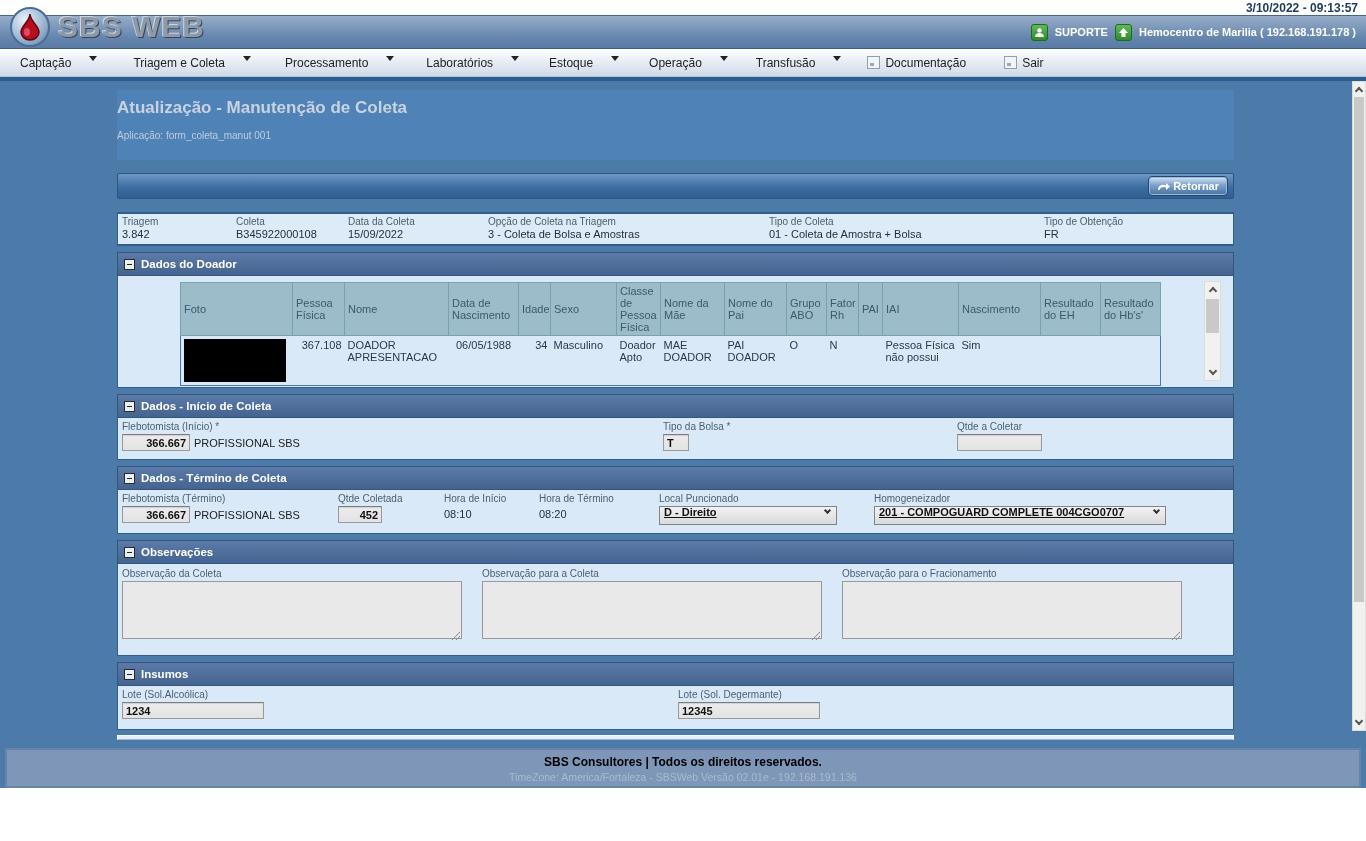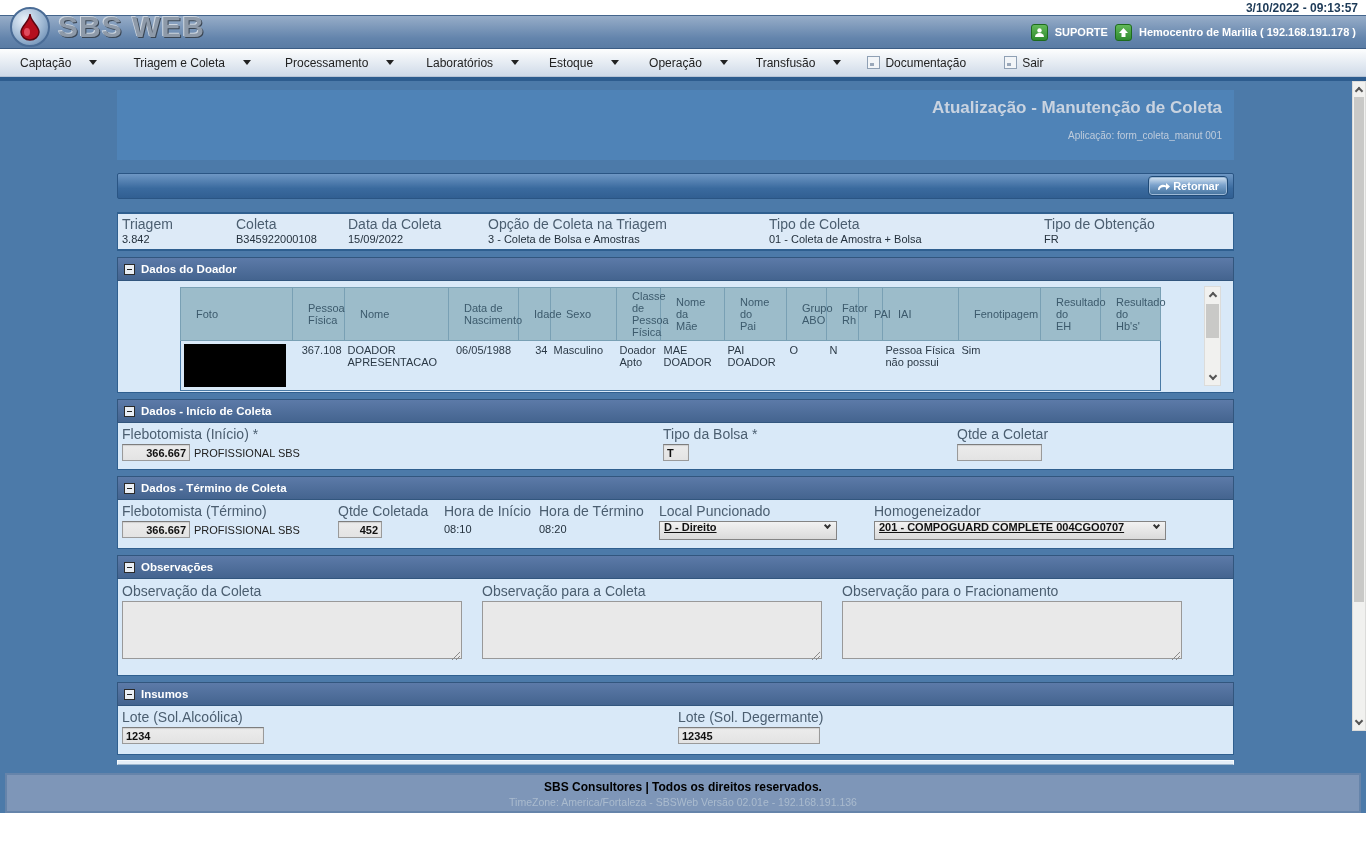--- a/index.html
+++ b/index.html
@@ -20,58 +20,58 @@
   .logo-text { font-size:30px; font-weight:bold; letter-spacing:1px; color:#8e9aa9; margin-left:8px;
     text-shadow:1px 1px 0 #3a4654, -1px -1px 0 #cdd6e0; }
   .header-right { position:absolute; right:10px; top:0; height:100%; display:flex; align-items:center; gap:7px; }
   .gicon { width:17px; height:17px; border-radius:3px; background:linear-gradient(#63b95a,#2e8b2e);
     border:1px solid #1d6b1d; display:flex; align-items:center; justify-content:center; }
   .hdr-label { color:#fff; font-size:11px; font-weight:bold; }
 
   
   .menubar { height:28px; background:linear-gradient(#fdfefe,#cfdae8); display:flex; align-items:center;
     padding-left:20px; border-bottom:1px solid #b7c4d6; }
-  .menu-item { display:flex; align-items:center; font-size:12px; color:#222; cursor:pointer; }
+  .menu-item { display:flex; align-items:flex-start; font-size:12px; color:#222; cursor:pointer; }
   .menu-item .lbl { margin-right:18px; }
   .caret { width:0; height:0; border-left:4px solid transparent; border-right:4px solid transparent;
     border-top:5px solid #222; }
   .sq-icon { width:13px; height:13px; background:#f2f5f8; border:1px solid #8fa0b4; margin-right:5px; position:relative; }
   .sq-icon::after{ content:""; position:absolute; left:2px; bottom:2px; width:4px; height:3px; background:#9aa8ba;}
   .navline { height:4px; background:#2d5c8e; }
 
   
   .main { background:#4c7aa9; position:relative; padding-top:9px; }
   .content { width:1117px; margin-left:117px; }
 
-  .title-panel { height:70px; background:#4f83b7; padding:8px 12px 0 0; text-align:right; }
+  .title-panel { height:70px; background:#4f83b7; padding:8px 12px 0 0; }
   .title-panel h1 { font-size:17px; font-weight:bold; color:#c9d3e0; }
   .title-panel .sub { font-size:10px; color:#bfccdc; margin-top:12px; }
 
   .toolbar { margin-top:13px; height:26px; background:linear-gradient(#6e97c4,#3a6a9e 60%,#315f92);
     border:1px solid #2a5584; border-radius:2px; display:flex; justify-content:flex-end; align-items:center; padding-right:5px; }
   .btn-retornar { height:20px; display:flex; align-items:center; gap:3px; padding:0 8px;
     background:linear-gradient(#d7e5f2,#7ba2cc 45%,#45739e); border:1px solid #1f4a77; border-radius:4px;
     color:#fff; font-size:11px; font-weight:bold; cursor:pointer; box-shadow:0 0 0 1px #9db9d6 inset; }
 
   .info-panel { margin-top:13px; background:#ddeaf7; border:1px solid #2f5f8f; border-top:2px solid #2f5f8f;
     border-bottom:2px solid #2f5f8f; padding:2px 4px 4px; display:flex; }
-  .f-label { font-size:14px; color:#4b5e70; }
+  .f-label { font-size:10px; color:#4b5e70; }
   .f-value { font-size:11px; color:#24313d; margin-top:1px; }
 
   .sec-bar { margin-top:6px; height:24px; background:linear-gradient(#5c7aa8,#44648f);
     border:1px solid #32567e; display:flex; align-items:center; padding-left:6px; gap:6px; }
   .sec-bar .t { color:#fff; font-size:11.5px; font-weight:bold; }
   .collapse { width:11px; height:11px; background:#e9eef4; border:1px solid #2a2a2a; position:relative; cursor:pointer;}
   .collapse::after { content:""; position:absolute; left:2px; top:4px; width:5px; height:1px; background:#222; }
   .sec-body { background:#d9e9f8; border:1px solid #2f5f8f; border-top:none; }
 
   
   .donor-body { padding:6px 10px 6px 62px; position:relative; height:112px; }
   table.donor { border-collapse:collapse; table-layout:fixed; width:980px; border:1px solid #4a7aa5; }
-  table.donor th { background:#9cbcca; color:#3c5a6c; font-size:11px; font-weight:normal; padding:2px 15px;
+  table.donor th { background:#9cbcca; color:#3c5a6c; font-size:11px; font-weight:normal; padding:2px 3px;
     border:1px solid #79a0b4; height:50px; vertical-align:middle; text-align:left; }
   table.donor td { font-size:11px; color:#2b3946; padding:3px 3px 2px; vertical-align:top; height:50px; }
   th.ctr,td.ctr{ text-align:center;} th.rgt,td.rgt{ text-align:right;}
   td.btm { vertical-align:bottom; }
   .photo { width:102px; height:43px; background:#000; }
   .c0{width:112px}.c1{width:52px}.c2{width:104px}.c3{width:70px}.c4{width:32px}.c5{width:66px}
   .c6{width:44px}.c7{width:64px}.c8{width:62px}.c9{width:40px}.c10{width:32px}.c11{width:24px}
   .c12{width:76px}.c13{width:82px}.c14{width:60px}.c15{width:60px}
 
   
@@ -261,21 +261,21 @@
             <th class="ctr">Data de Nascimento</th>
             <th>Idade</th>
             <th>Sexo</th>
             <th>Classe de Pessoa Física</th>
             <th>Nome da Mãe</th>
             <th>Nome do Pai</th>
             <th>Grupo ABO</th>
             <th>Fator Rh</th>
             <th>PAI</th>
             <th class="ctr">IAI</th>
-            <th class="ctr">Fenotipagem</th>
+            <th class="ctr">Nascimento</th>
             <th>Resultado do EH</th>
             <th>Resultado do Hb's'</th>
           </tr>
         </thead>
         <tbody>
           <tr>
             <td>
                 <div class="photo"></div>
               </td>
             <td class="rgt">367.108</td>

